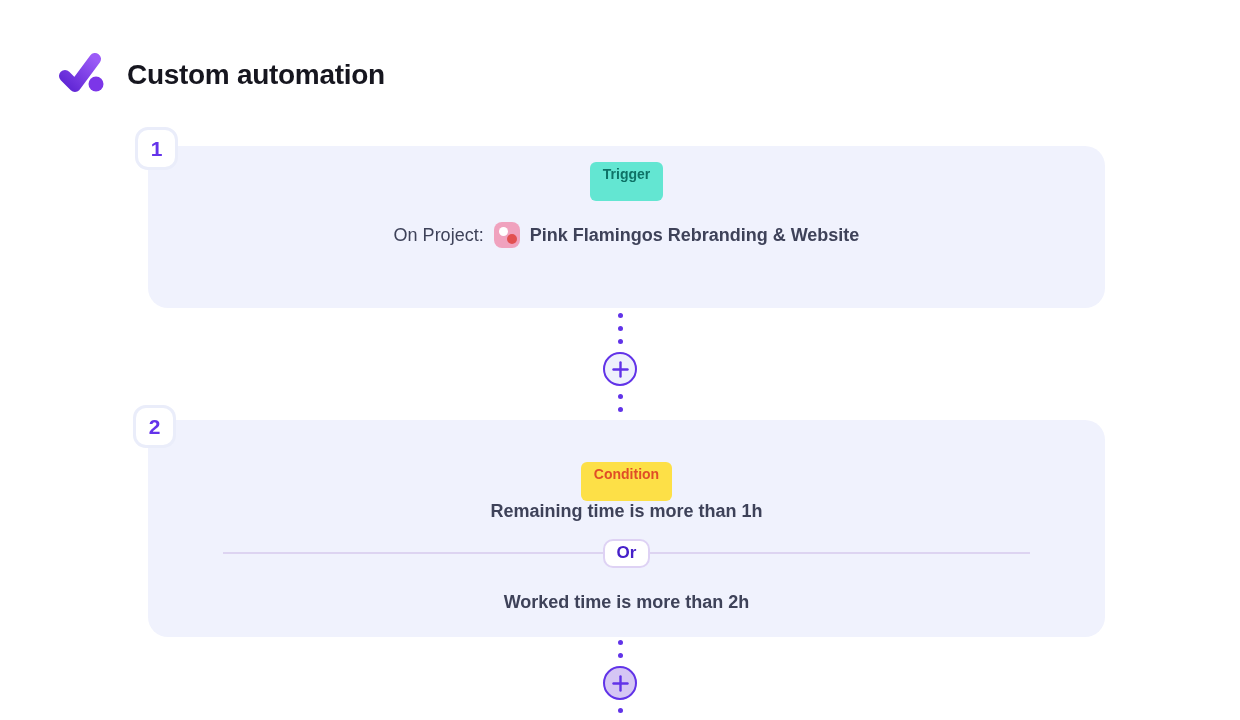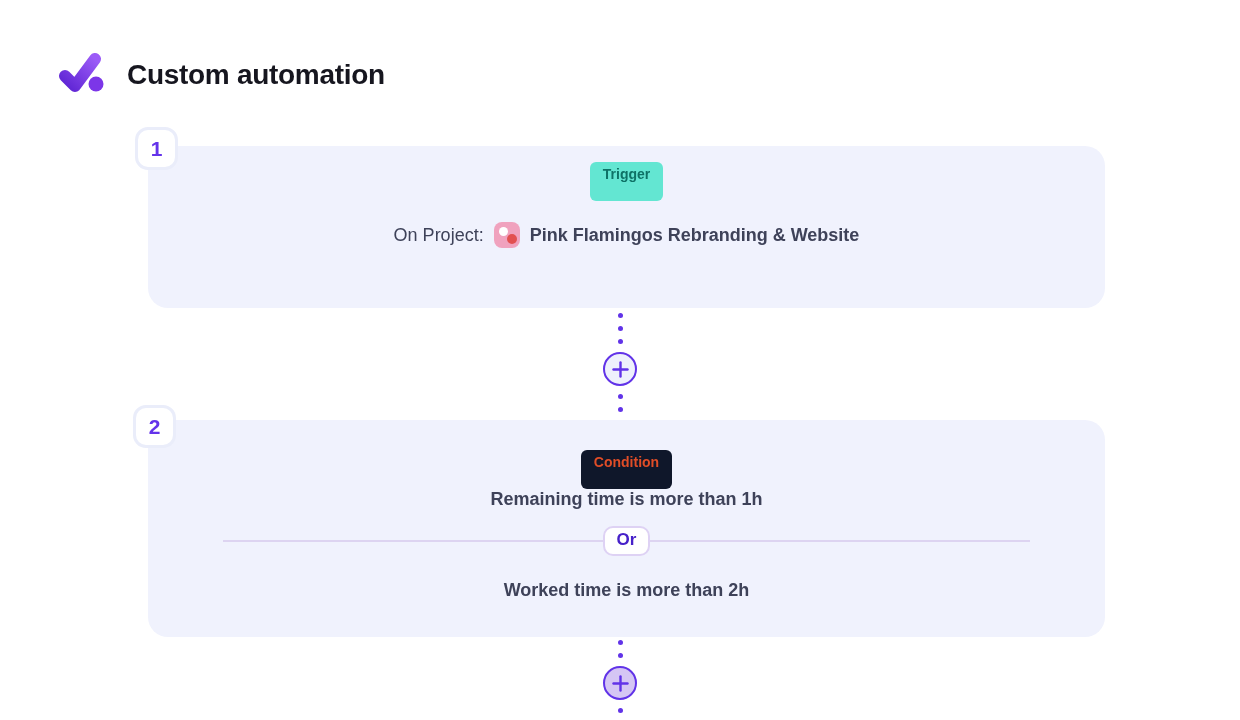--- a/index.html
+++ b/index.html
@@ -72,22 +72,22 @@
     padding: 4px 13px 19px 13px;
     font-size: 14px;
     font-weight: 700;
   }
   .badge-trigger {
     margin-top: 16px;
     background: #63e6d2;
     color: #0e7266;
   }
   .badge-condition {
-    margin-top: 30px;
-    background: #0f172a;
+    margin-top: 42px;
+    background: #fde047;
     color: #e04d27;
   }
 
   .card-row {
     display: flex;
     align-items: center;
     gap: 10px;
     color: #3e4259;
     font-size: 18px;
   }
@@ -125,20 +125,21 @@
   .condition-text .cond-value { font-weight: 800; }
   .cond-1 { }
   .cond-2 { margin-top: 24px; }
 
   .or-divider {
     position: relative;
     margin-top: 16px;
     width: calc(100% - 150px);
     height: 30px;
     display: flex;
+    align-items: center;
     justify-content: center;
   }
   .or-divider .line {
     position: absolute;
     left: 0; right: 0;
     top: 50%;
     height: 2px;
     margin-top: -1px;
     background: #ddd4f1;
   }

